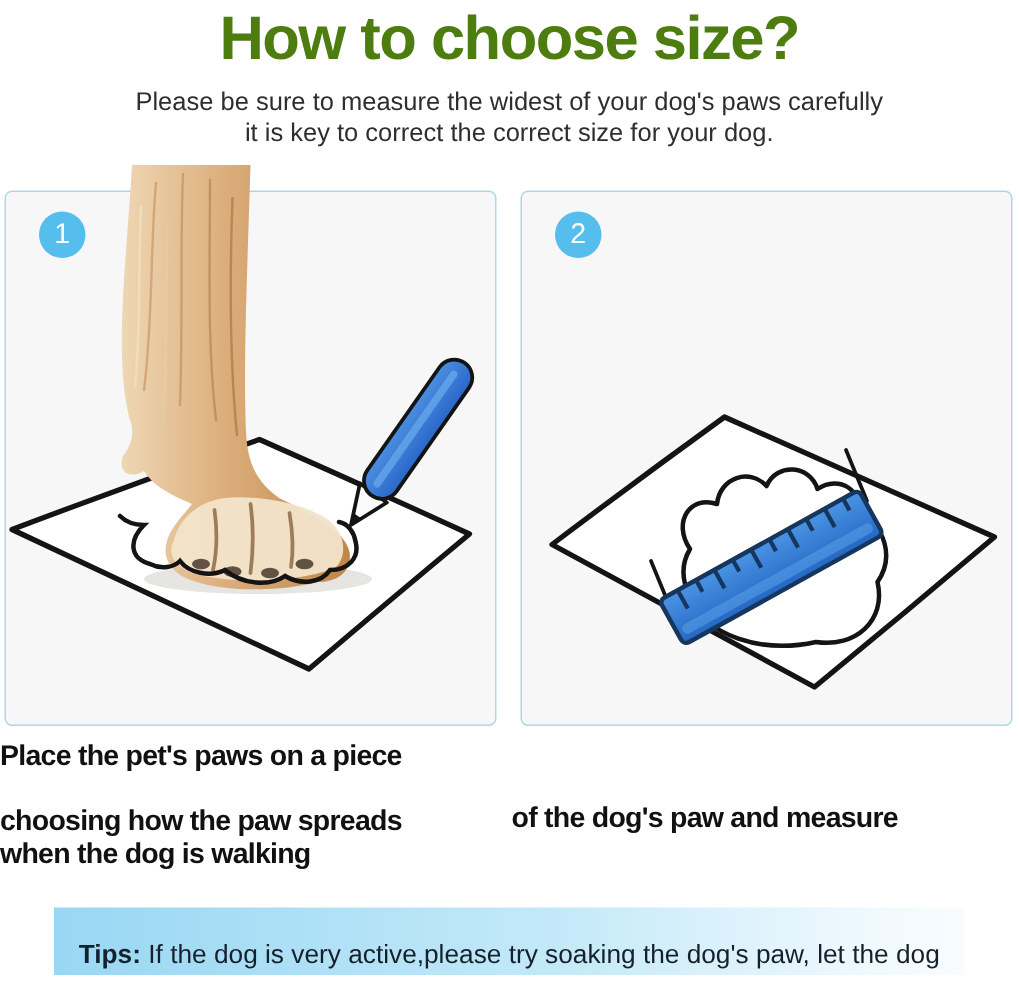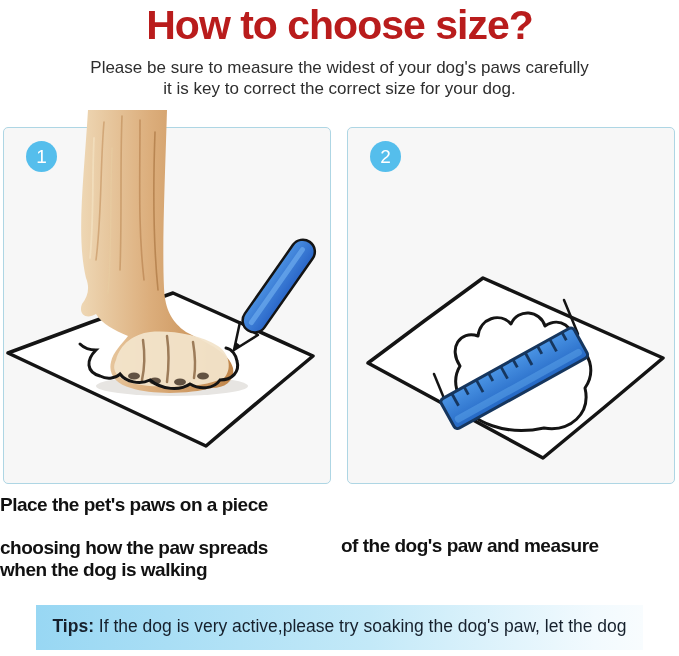--- a/index.html
+++ b/index.html
@@ -1,21 +1,21 @@
 <!DOCTYPE html>
 <html><head>
 <meta charset="utf-8">
 <style>
   html,body{margin:0;padding:0;background:#ffffff;}
   body{font-family:"Liberation Sans", sans-serif;}
   .canvas{position:relative;width:679px;height:656px;background:#ffffff;overflow:hidden;}
 
   
   .title{position:absolute;top:0;left:0;width:100%;text-align:center;
-         font-size:41px;font-weight:800;letter-spacing:-1px;color:#b91c1c;
+         font-size:41px;font-weight:800;letter-spacing:-1px;color:#4d7c0f;
          line-height:50px;margin:0;}
   .subtitle{position:absolute;top:57px;left:0;width:100%;text-align:center;
             font-size:17px;color:#2e2e2e;line-height:21px;margin:0;}
 
   
   .panel{position:absolute;top:127px;width:326px;height:355px;
          background:#f7f7f7;border:1.5px solid #aed6e4;border-radius:5px;}
   .panel-1{left:3px;}
   .panel-2{left:347px;}
   .panel svg{position:absolute;left:0;top:-20px;width:326px;height:375px;display:block;}
@@ -29,21 +29,21 @@
   .caption{position:absolute;margin:0;text-align:left;color:#111111;
            font-weight:700;font-size:19px;line-height:21.5px;letter-spacing:-0.5px;
            white-space:nowrap;}
   .caption-1{left:0;top:494px;width:340px;}
   .caption-2{left:341px;top:513px;width:338px;}
 
   
   .tips{position:absolute;left:36px;top:605px;width:607px;height:45px;
         background:linear-gradient(90deg,#98d7f3 0%,#c3e9f8 55%,#f2fafe 92%,#f8fcfe 100%);
         color:#16202c;font-size:17.5px;line-height:22px;text-align:center;
-        padding-top:10px;box-sizing:border-box;}
+        padding-top:20px;box-sizing:border-box;}
   .tips b{font-weight:700;}
   .tips p{margin:0;}
 </style>
 </head>
 <body>
 
 <div class="canvas">
 
   <h1 class="title">How to choose size?</h1>
 

